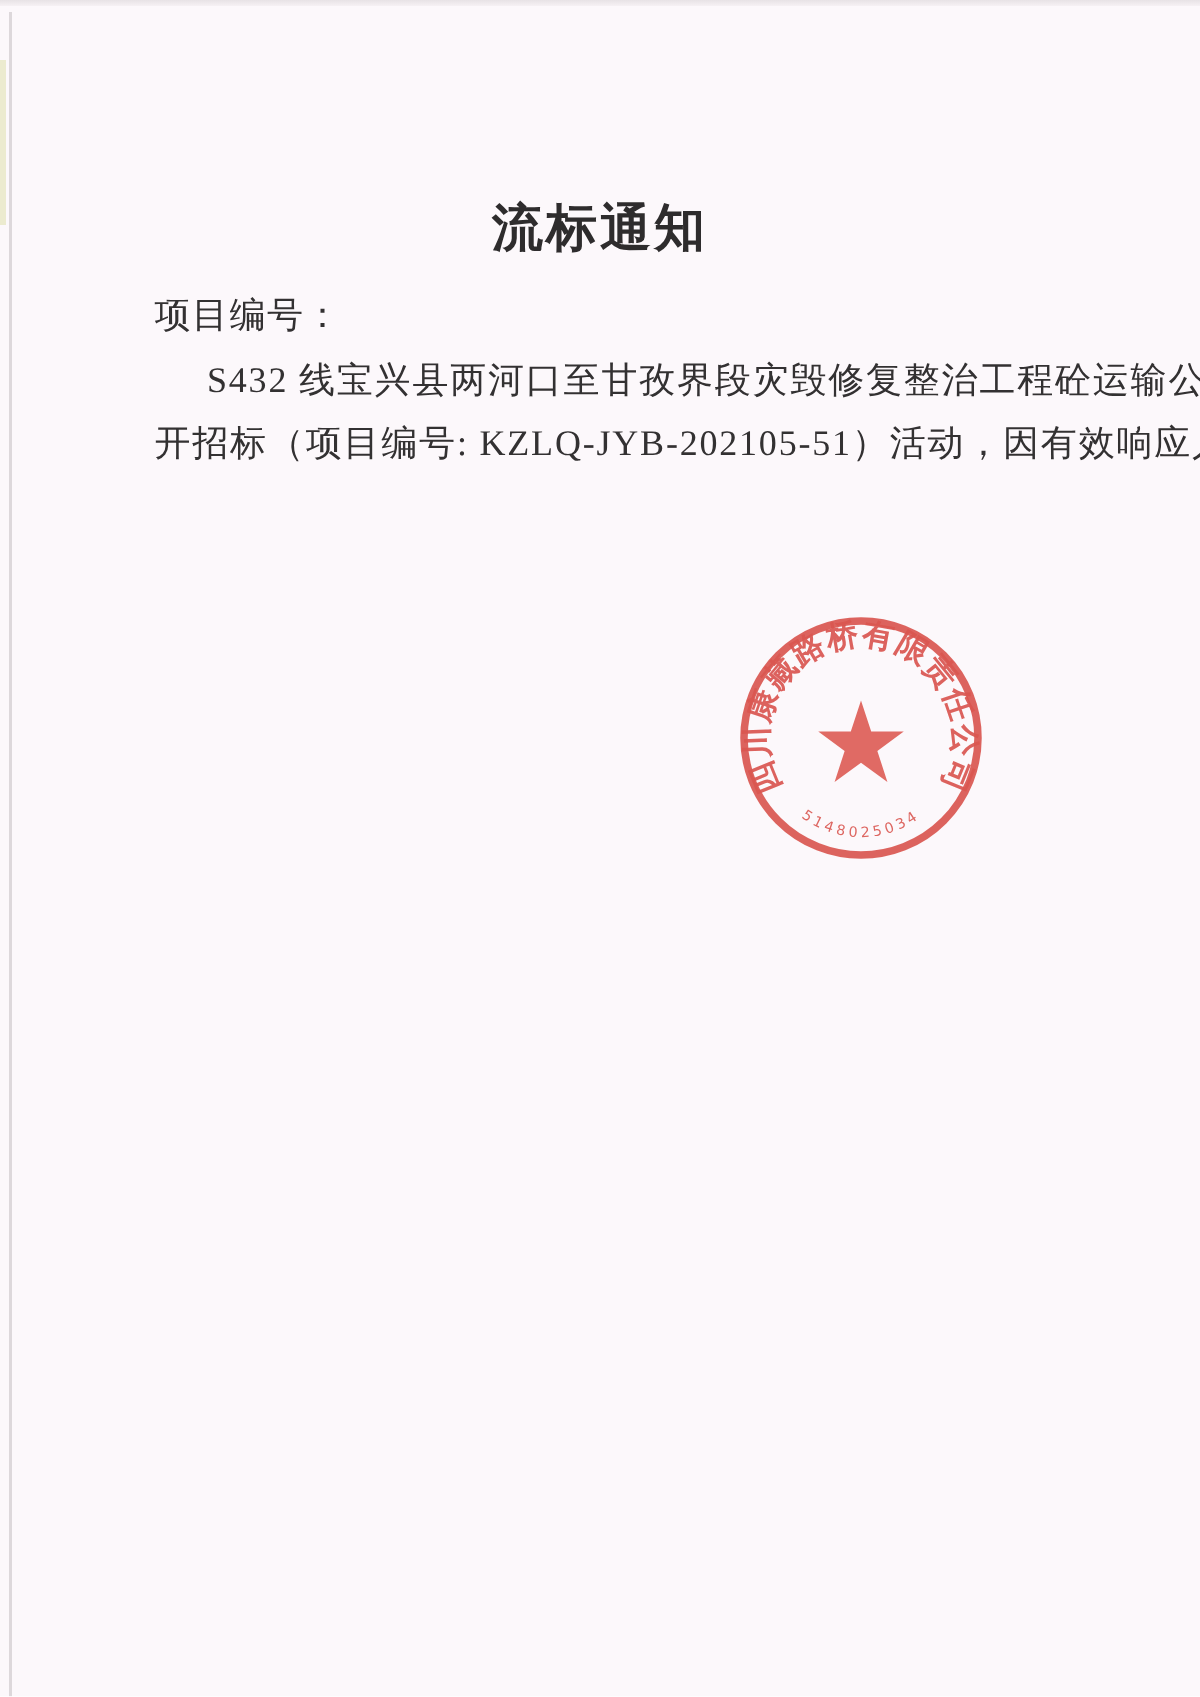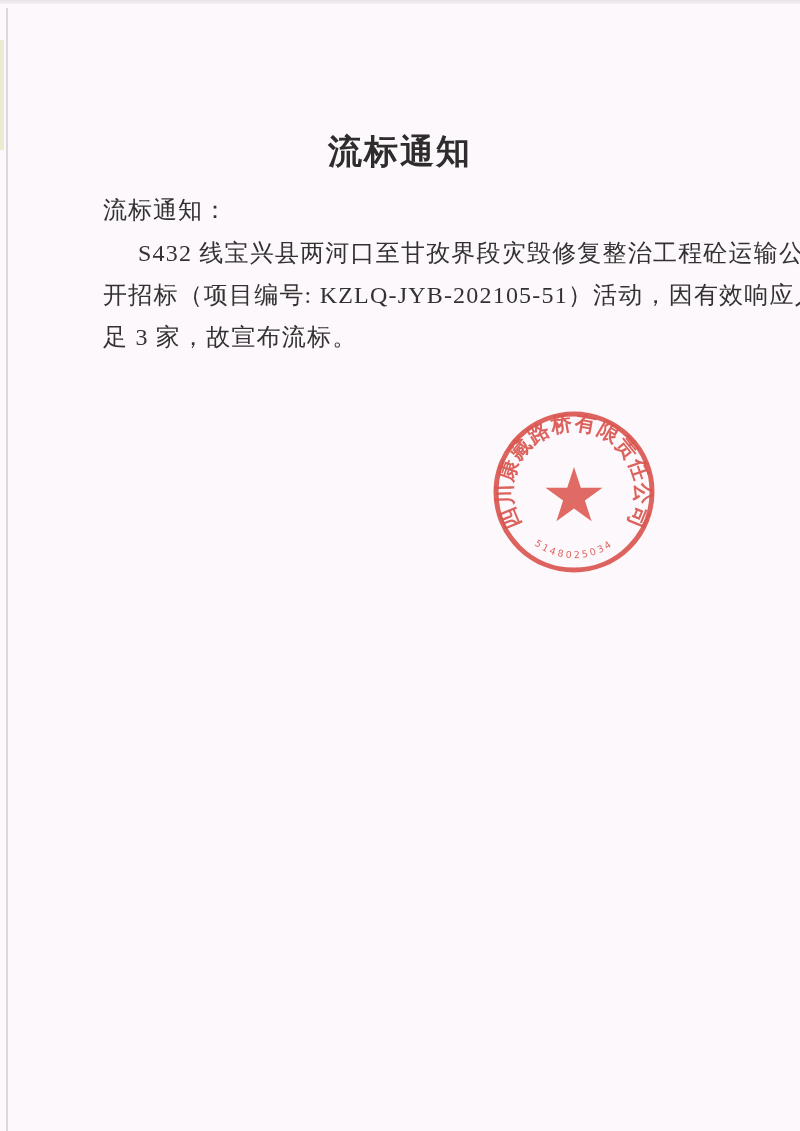--- a/index.html
+++ b/index.html
@@ -104,27 +104,26 @@
 <body>
 
 <div class="page">
 
   <div class="scan-top-edge"></div>
   <div class="scan-left-edge"></div>
   <div class="scan-left-sliver"></div>
 
   <h1 class="doc-title">流标通知</h1>
 
-  <div class="salutation">流标通知：</div>
+  <div class="salutation">项目编号：</div>
 
   <div class="body-line body-line-1">S432 线宝兴县两河口至甘孜界段灾毁修复整治工程砼运输公</div>
 
   <div class="body-line body-line-2">开招标（项目编号: KZLQ-JYB-202105-51）活动，因有效响应人不</div>
 
-  <div class="body-line body-line-3">足 3 家，故宣布流标。</div>
 
 
 
   <div class="seal">
     <svg viewBox="0 0 190 190" xmlns="http://www.w3.org/2000/svg">
       <defs>
         <path id="sealTextArc" d="M 41.3 126 A 62 62 0 1 1 148.7 126" fill="none"></path>
         <path id="sealNumArc" d="M 48.3 141.7 A 66 66 0 0 0 141.7 141.7" fill="none"></path>
       </defs>
 

